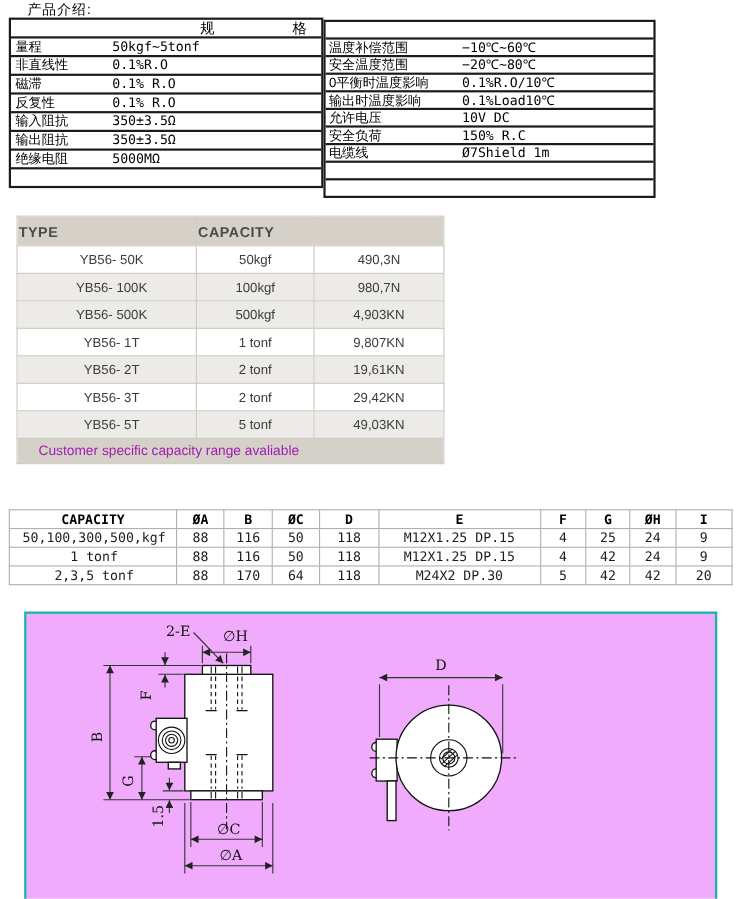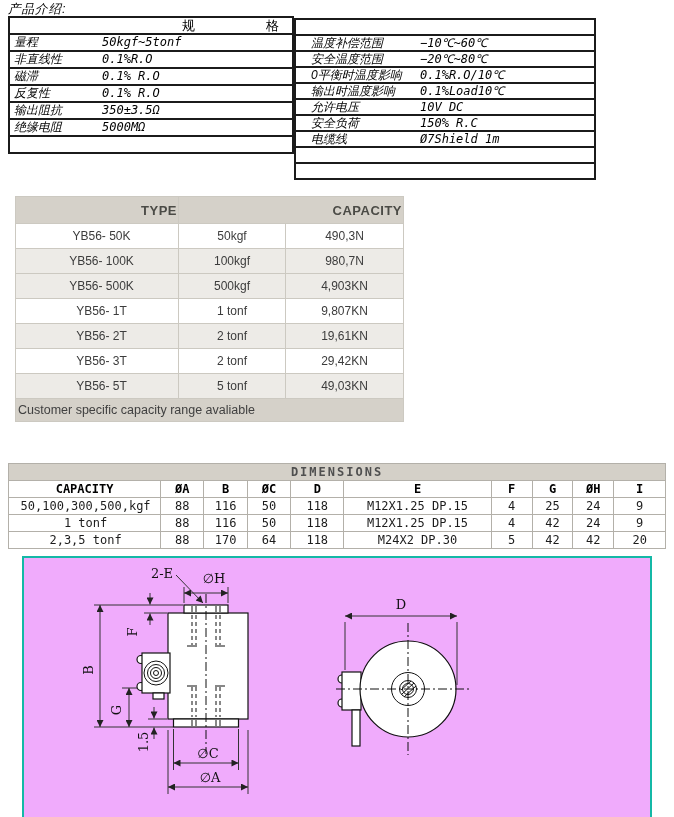--- a/index.html
+++ b/index.html
@@ -1,43 +1,43 @@
 <!DOCTYPE html>
 <html><head>
 <meta charset="utf-8">
 <style>
   html,body{margin:0;padding:0;background:#fff;}
   body{width:674px;height:817px;position:relative;overflow:hidden;
        font-family:"Liberation Sans",sans-serif;color:#000;}
 
   
-  .intro{position:absolute;left:8px;top:1px;font-size:12.5px;letter-spacing:1px;font-style:italic;}
+  .intro{position:absolute;left:25px;top:1px;font-size:12.5px;letter-spacing:1px;}
 
   
   .spec{position:absolute;left:8px;top:16px;width:588px;height:176px;}
   .spec-left{position:absolute;left:0;top:0;width:286px;border:2px solid #1b1b1b;background:#fff;box-sizing:border-box;}
   .spec-right{position:absolute;left:286px;top:2px;width:302px;border:2px solid #1b1b1b;background:#fff;box-sizing:border-box;}
-  .srow{height:15px;line-height:15px;border-bottom:2px solid #1b1b1b;font-size:12px;white-space:nowrap;overflow:hidden;position:relative;font-style:italic;}
+  .srow{height:15px;line-height:15px;border-bottom:2px solid #1b1b1b;font-size:12px;white-space:nowrap;overflow:hidden;position:relative;}
   .spec-right .srow{height:14px;line-height:14px;}
   .srow:last-child{border-bottom:none;}
   .slabel{display:inline-block;vertical-align:top;padding-left:4px;width:92px;box-sizing:border-box;}
-  .spec-right .slabel{width:124px;padding-left:15px;}
+  .spec-right .slabel{width:124px;padding-left:3px;}
   .svalue{display:inline-block;vertical-align:top;font-family:"DejaVu Sans Mono",monospace;font-size:12px;}
   .spec-header{height:15px;line-height:15px;border-bottom:2px solid #1b1b1b;position:relative;font-size:13px;}
   .gh1{position:absolute;left:172px;top:0;}
   .gh2{position:absolute;left:256px;top:0;}
 
   
   .cap-table{position:absolute;left:15px;top:196px;width:388px;border-collapse:collapse;table-layout:fixed;}
   .cap-table td{border:1px solid #ccc9c1;box-sizing:border-box;overflow:hidden;white-space:nowrap;}
-  .cap-head td{height:27px;background:#d5d1c9;color:#4b4b46;font-weight:bold;font-size:13px;text-align:right;letter-spacing:0.5px;}
+  .cap-head td{height:27px;background:#d5d1c9;color:#4b4b46;font-weight:bold;font-size:13px;text-align:left;letter-spacing:0.5px;}
   .cap-row td{height:25px;font-size:12px;color:#3c3c3c;text-align:center;background:#fff;}
   .cap-row td.c-type{text-align:center;padding-left:10px;}
   .cap-row.even td{background:#edebe7;}
-  .cap-foot td{height:23px;background:#d5d1c9;color:#404040;font-size:12.5px;text-align:left;padding-left:2px;}
+  .cap-foot td{height:23px;background:#d5d1c9;color:#a21caf;font-size:12.5px;text-align:left;padding-left:19px;}
 
   
   .dim{position:absolute;left:8px;top:463px;width:658px;border-collapse:collapse;table-layout:fixed;
        font-family:"DejaVu Sans Mono",monospace;}
   .dim td{border:1px solid #b3b0a9;height:17px;font-size:12px;text-align:center;color:#1c1c1c;
           box-sizing:border-box;overflow:hidden;white-space:nowrap;}
   .dim-title td{background:#d4d0c8;color:#4f4f4f;font-weight:bold;letter-spacing:2px;font-size:12px;}
   .dim-head td{font-weight:bold;color:#000;}
   .dim td.cap{text-align:center;padding-left:3px;}
 
@@ -60,20 +60,21 @@
 <div class="spec">
   <div class="spec-left">
     <div class="spec-header">
       <span class="gh1">规</span>
       <span class="gh2">格</span>
     </div>
     <div class="srow"><span class="slabel">量程</span><span class="svalue">50kgf~5tonf</span></div>
     <div class="srow"><span class="slabel">非直线性</span><span class="svalue">0.1%R.O</span></div>
     <div class="srow"><span class="slabel">磁滞</span><span class="svalue">0.1% R.O</span></div>
     <div class="srow"><span class="slabel">反复性</span><span class="svalue">0.1% R.O</span></div>
+    <div class="srow"><span class="slabel">输入阻抗</span><span class="svalue">350±3.5Ω</span></div>
     <div class="srow"><span class="slabel">输出阻抗</span><span class="svalue">350±3.5Ω</span></div>
     <div class="srow"><span class="slabel">绝缘电阻</span><span class="svalue">5000MΩ</span></div>
     <div class="srow"></div>
   </div>
   <div class="spec-right">
     <div class="srow"></div>
     <div class="srow"><span class="slabel">温度补偿范围</span><span class="svalue">−10℃~60℃</span></div>
     <div class="srow"><span class="slabel">安全温度范围</span><span class="svalue">−20℃~80℃</span></div>
     <div class="srow"><span class="slabel">0平衡时温度影响</span><span class="svalue">0.1%R.O/10℃</span></div>
     <div class="srow"><span class="slabel">输出时温度影响</span><span class="svalue">0.1%Load10℃</span></div>
@@ -144,23 +145,20 @@
       <col style="width:43px">
       <col style="width:43px">
       <col style="width:53px">
     <col style="width:146px">
       <col style="width:41px">
       <col style="width:40px">
       <col style="width:41px">
       <col style="width:51px">
   </colgroup>
   <tbody>
-      <tr class="dim-title">
-    <td colspan="10">DIMENSIONS</td>
-  </tr>
   <tr class="dim-head">
     <td>CAPACITY</td>
     <td>ØA</td>
     <td>B</td>
     <td>ØC</td>
     <td>D</td>
     <td>E</td>
     <td>F</td>
     <td>G</td>
     <td>ØH</td>

